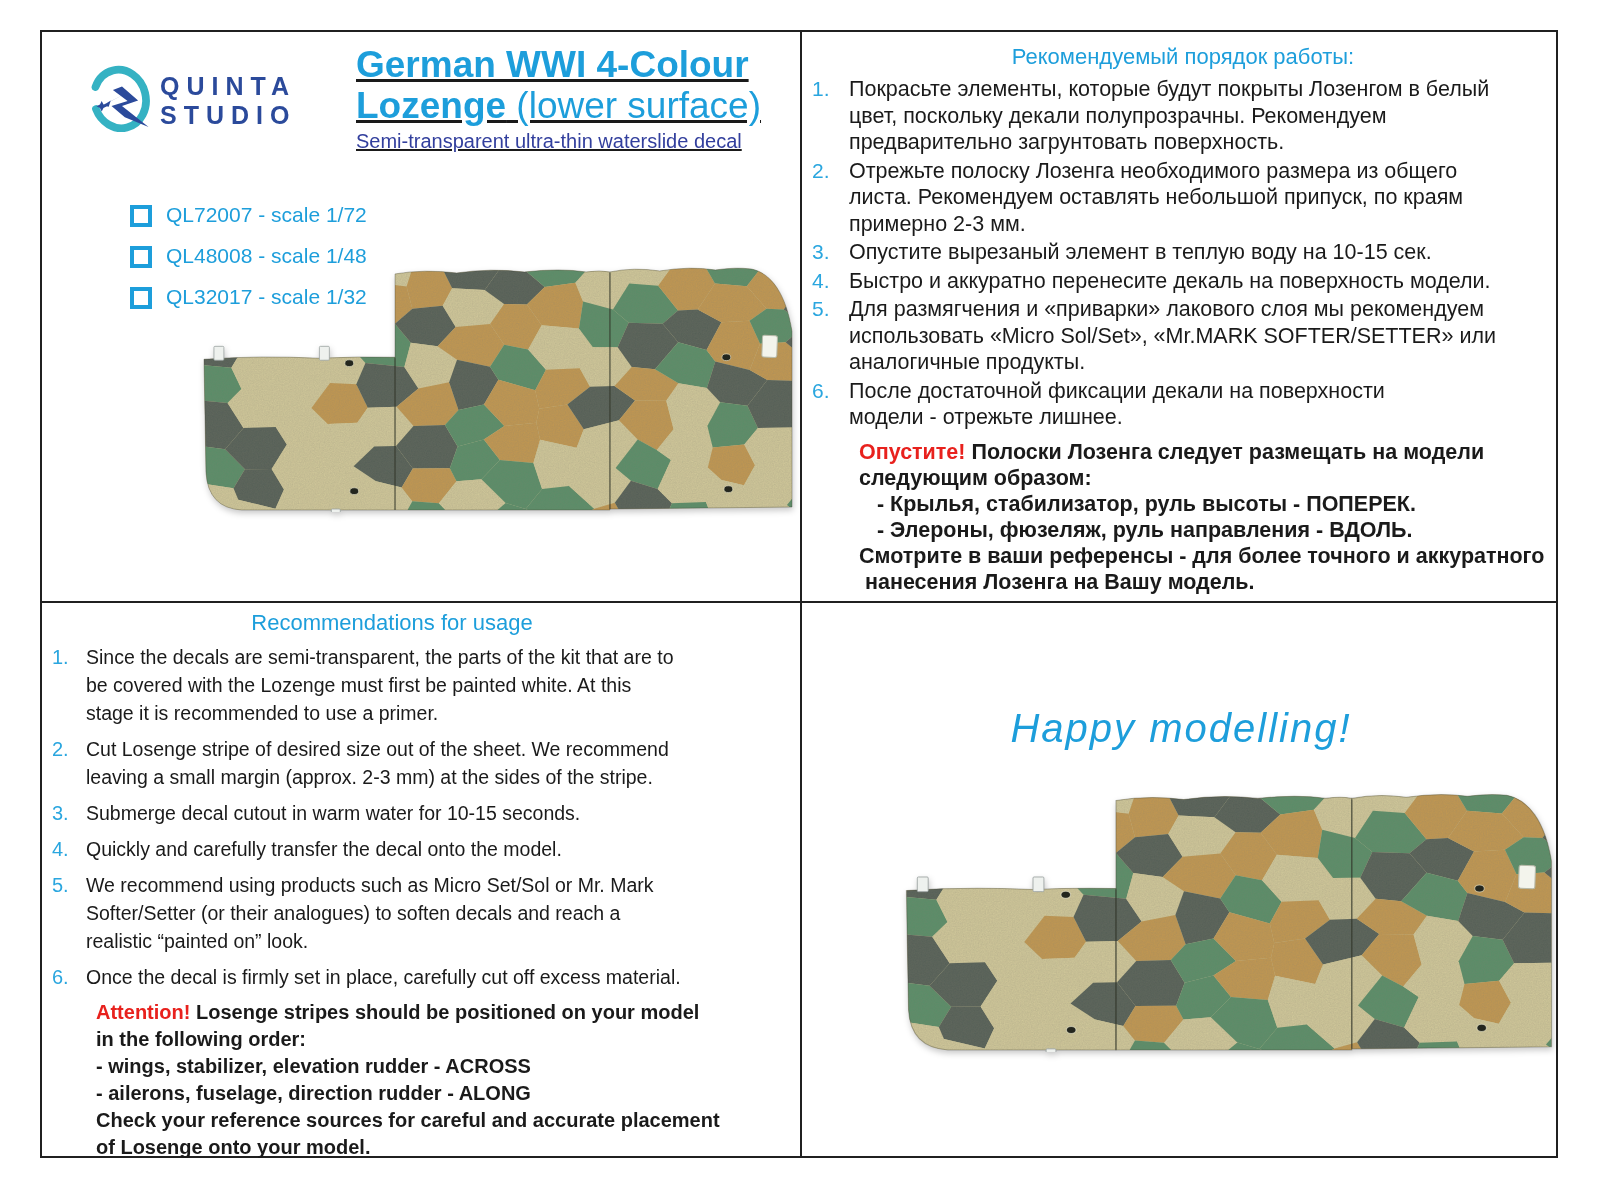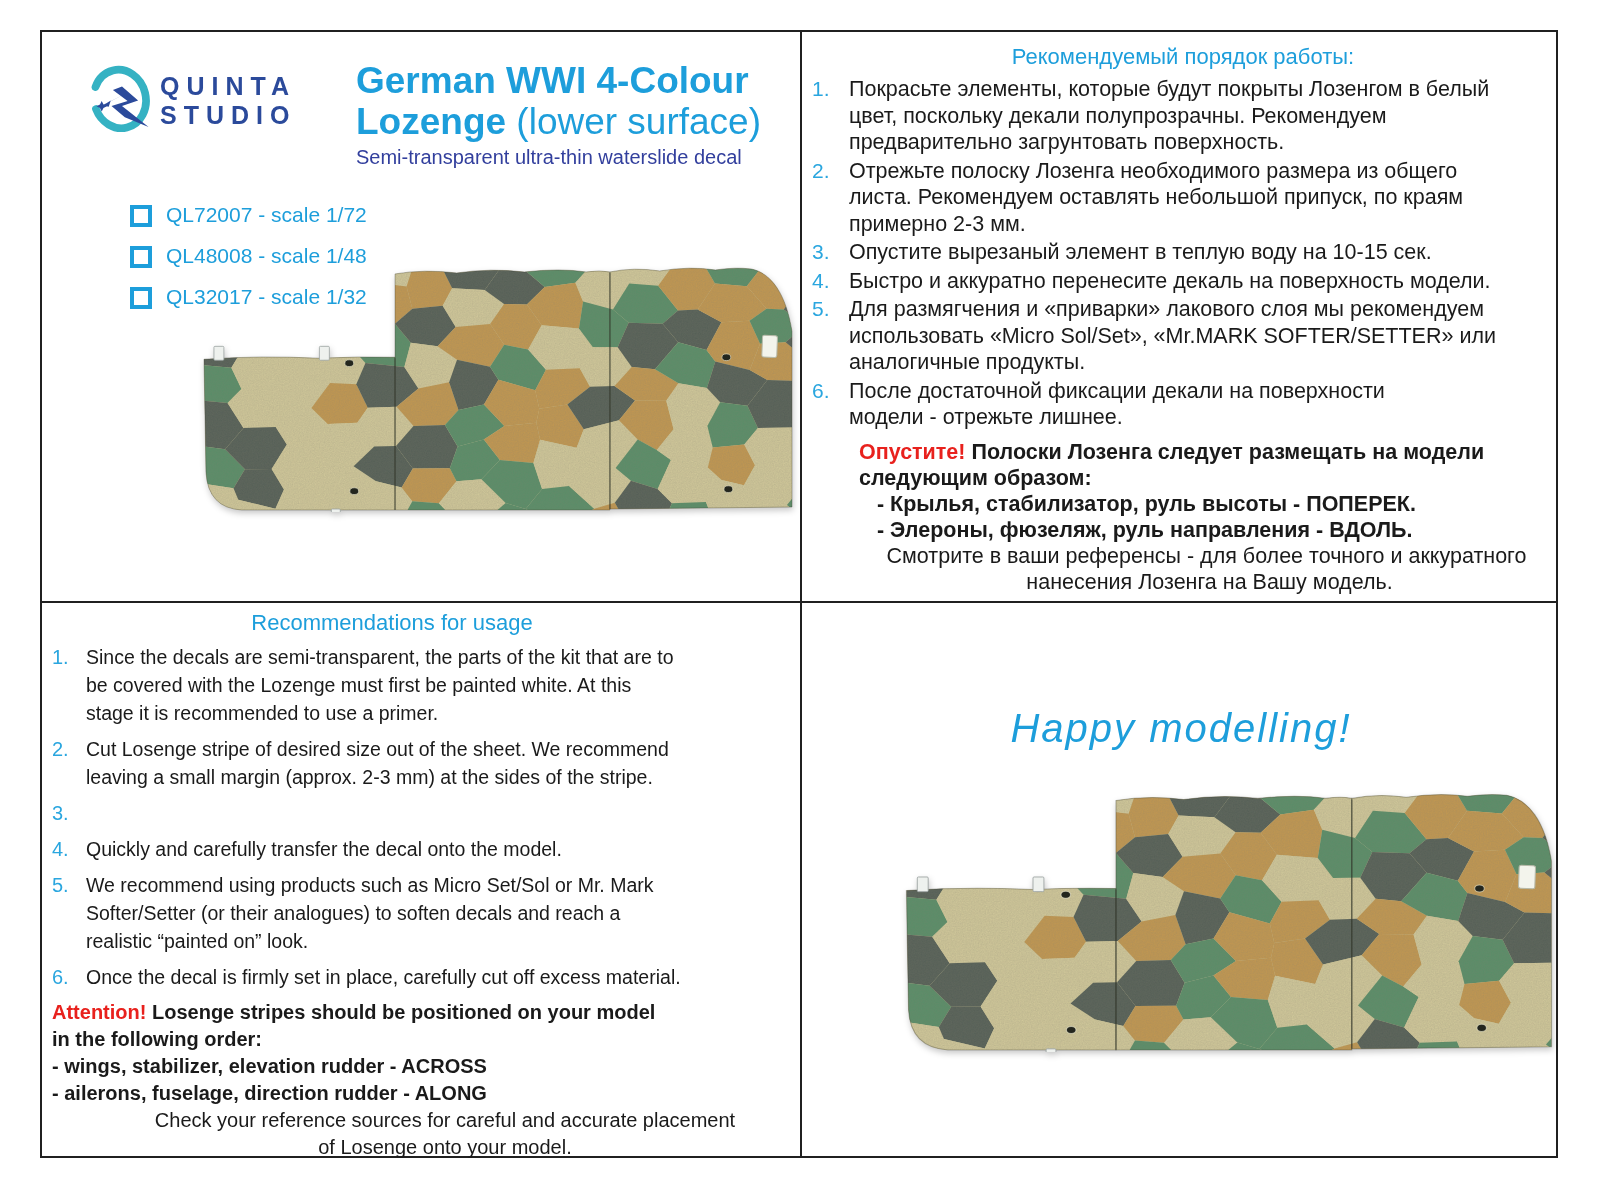--- a/index.html
+++ b/index.html
@@ -7,21 +7,21 @@
         font-family:"Liberation Sans","DejaVu Sans",sans-serif;color:#1a1a1a;overflow:hidden;}
   .sheet{position:absolute;left:40px;top:30px;width:1518px;height:1128px;
          border:2px solid #202020;box-sizing:border-box;background:#fff;}
   .vline{position:absolute;left:758px;top:0;width:2px;height:100%;background:#202020;}
   .hline{position:absolute;left:0;top:569px;width:100%;height:2px;background:#202020;}
 
   
   .brand-icon{position:absolute;left:45px;top:33px;width:70px;height:68px;}
   .brand-words{position:absolute;left:118px;top:40px;font-weight:bold;font-size:25px;
                letter-spacing:7px;line-height:29px;color:#2b4a9b;}
-  .title-block{position:absolute;left:314px;top:28px;width:430px;}
+  .title-block{position:absolute;left:314px;top:12px;width:430px;text-decoration:underline;}
   .title1{font-size:37px;font-weight:bold;color:#1d9edb;line-height:41px;}
   .title2{font-size:37px;font-weight:bold;color:#1d9edb;line-height:41px;}
   .title2 .rest{font-weight:normal;}
   .subtitle{font-size:20px;color:#323f9d;margin-top:4px;}
   .products{position:absolute;left:88px;top:175px;}
   .prod-row{display:flex;align-items:flex-end;height:20px;margin-bottom:21px;}
   .cbox{width:14px;height:14px;border:4px solid #1d9edb;background:#fff;display:inline-block;}
   .prod-label{margin-left:14px;font-size:21px;color:#1d9edb;}
 
   
@@ -41,23 +41,23 @@
   .txt{white-space:pre-line;}
   .ru .li{line-height:26.5px;margin-bottom:2px;}
   .ru .num{width:37px;font-size:21px;}
   .ru .txt{font-size:21.5px;}
   .en{margin-top:6px;}
   .en .li{line-height:28px;margin-bottom:8px;}
   .en .num{width:34px;font-size:20px;}
   .en .txt{font-size:19.5px;}
   .attn{white-space:pre-line;font-weight:bold;}
   .q-tr .attn{margin-left:47px;margin-top:8px;font-size:21.5px;line-height:26px;}
-  .q-bl .attn{margin-top:2px;font-size:20px;line-height:27px;}
+  .q-bl .attn{margin-left:44px;margin-top:2px;font-size:20px;line-height:27px;}
   .attn .red{color:#e8211d;}
-  .attn-note{font-weight:normal;white-space:pre-line;text-align:center;}
+  .attn-note{font-weight:bold;white-space:pre-line;}
   .happy{position:absolute;left:0;top:103px;width:100%;text-align:center;
          font-size:40px;font-style:italic;color:#1d9edb;letter-spacing:2px;}
 </style>
 </head>
 <body>
 
 <div class="page">
   <div class="sheet">
     <div class="vline"></div>
     <div class="hline"></div>
@@ -331,20 +331,21 @@
 be covered with the Lozenge must first be painted white. At this
 stage it is recommended to use a primer.</span>
           </div>
           <div class="li">
             <span class="num">2.</span>
             <span class="txt">Cut Losenge stripe of desired size out of the sheet. We recommend
 leaving a small margin (approx. 2-3 mm) at the sides of the stripe.</span>
           </div>
           <div class="li">
             <span class="num">3.</span>
+            <span class="txt">Submerge decal cutout in warm water for 10-15 seconds.</span>
           </div>
           <div class="li">
             <span class="num">4.</span>
             <span class="txt">Quickly and carefully transfer the decal onto the model.</span>
           </div>
           <div class="li">
             <span class="num">5.</span>
             <span class="txt">We recommend using products such as Micro Set/Sol or Mr. Mark
 Softer/Setter (or their analogues) to soften decals and reach a
 realistic “painted on” look.</span>

